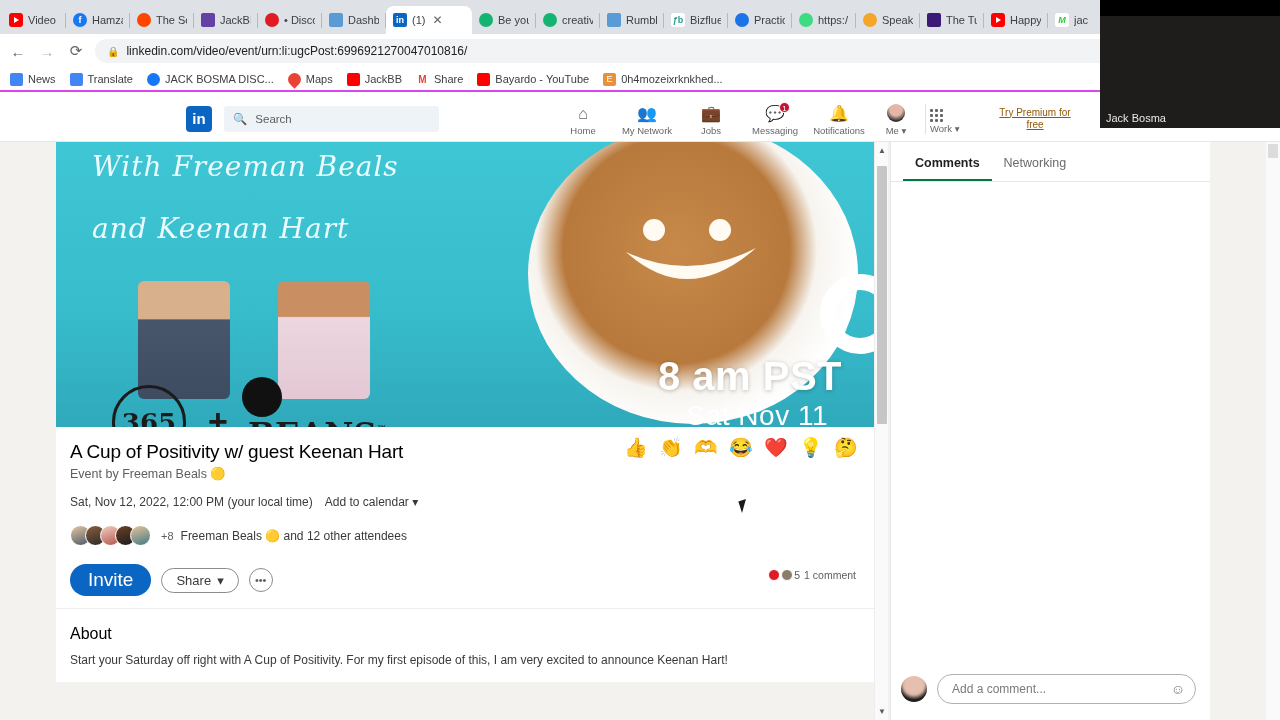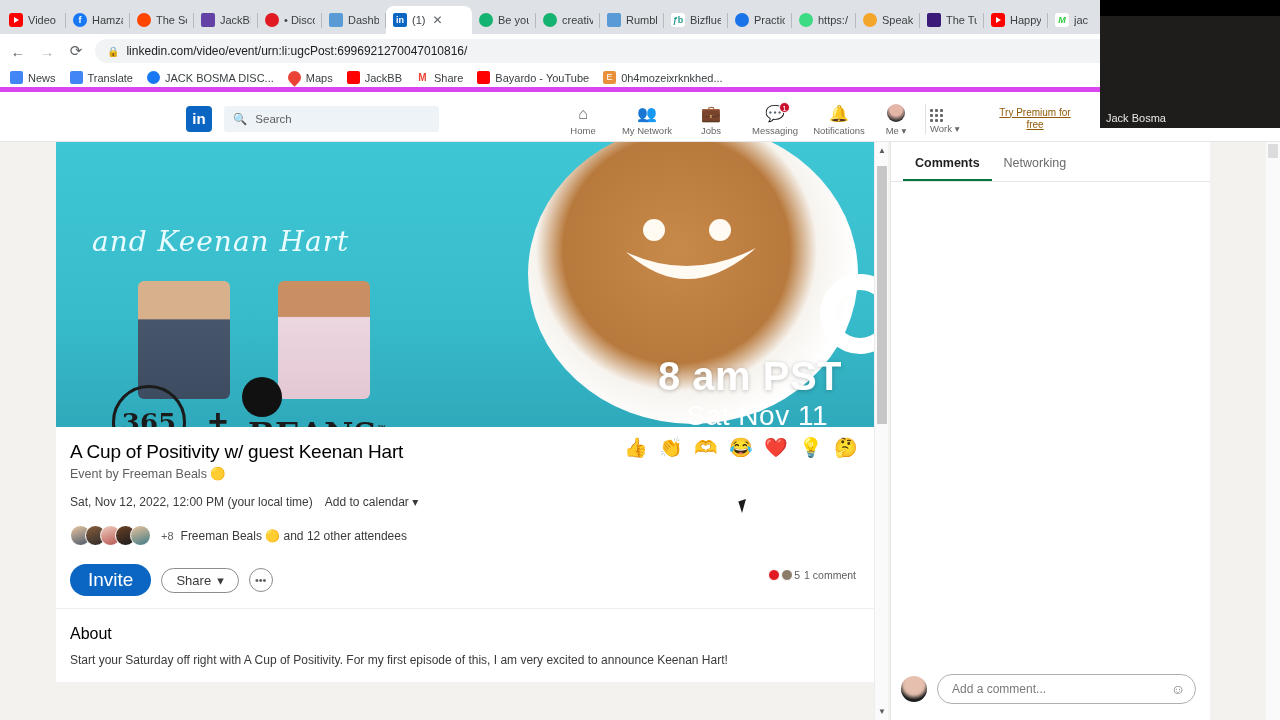--- a/index.html
+++ b/index.html
@@ -72,21 +72,21 @@
   .omnibox {
     flex: 1; height: 24px; background:#f1f3f4; border-radius: 12px;
     display:flex; align-items:center; gap:7px; padding: 0 12px;
     font-size: 12px; color: #202124;
   }
   .lock { font-size: 10px; color:#5f6368; }
 
   .bookmarks {
     height: 24px; background:#fff; display:flex; align-items:center;
     gap: 14px; padding: 0 10px; font-size: 11px; color:#3c4043;
-    border-bottom: 5px solid #d946ef;
+    border-bottom: 2px solid #d946ef;
   }
   .bm { display:flex; align-items:center; gap:5px; white-space:nowrap; }
   .bmicon { width:13px;height:13px;border-radius:2px;flex:0 0 13px; }
   .bm-news{background:#4285f4;}
   .bm-tr{background:#4285f4;}
   .bm-fb{background:#1877f2;border-radius:50%;}
   .bm-maps{background:#ea4335;border-radius:50% 50% 50% 0;transform:rotate(-45deg);}
   .bm-yt{background:#ff0000;}
   .bm-gmail{background:#fff;color:#ea4335;font-weight:bold;font-size:10px;line-height:13px;text-align:center;}
   .bm-e{background:#e8913a;color:#fff;font-size:9px;line-height:13px;text-align:center;}
@@ -147,21 +147,21 @@
 
   .banner {
     height: 285px; width: 822px; position:relative; overflow:hidden;
     background: linear-gradient(180deg,#3fc6d4 0%, #37bccb 60%, #2fa9bb 100%);
   }
   .banner .script {
     position:absolute; color:#eafcff; font-family:"DejaVu Serif", serif;
     font-style: italic; font-size: 28px; letter-spacing:1px;
   }
   .banner .s1 { left:36px; top:8px; }
-  .banner .s2 { left:36px; top:83px; }
+  .banner .s2 { left:36px; top:70px; }
   .headshot {
     position:absolute; bottom:28px; width:92px; height:118px; border-radius:6px;
   }
   .hs1 { left:82px; background: linear-gradient(180deg, #d8b08c 0%, #d8b08c 32%, #47566b 33%, #3d4c60 100%); }
   .hs2 { left:222px; background: linear-gradient(180deg, #c98f63 0%, #c98f63 30%, #ecd6e0 31%, #e3c8d4 100%); }
   .cup {
     position:absolute; right: 20px; top: -18px; width: 330px; height: 300px;
     border-radius: 50%;
     background: radial-gradient(circle at 45% 42%, #c78a4a 0%, #b8793c 45%, #f7f4ef 56%, #ffffff 72%);
     box-shadow: 0 0 0 0 transparent;
@@ -482,20 +482,21 @@
 
           <div class="banner">
             <div class="cup">
               <div class="handle"></div>
               <svg class="smile" viewBox="0 0 150 84">
                 <circle cx="38" cy="18" r="11" fill="#fffaf2"></circle>
                 <circle cx="104" cy="18" r="11" fill="#fffaf2"></circle>
                 <path d="M10 40 Q72 96 140 36 Q74 70 10 40 Z" fill="#fffaf2"></path>
               </svg>
             </div>
+            <div class="script s1">With Freeman Beals</div>
             <div class="script s2">and Keenan Hart</div>
             <div class="headshot hs1"></div>
             <div class="headshot hs2"></div>
             <div class="logo365">365</div>
             <div class="plus-sign">+</div>
             <div class="monkey"></div>
             <div class="beans"><span>BEANS</span><span class="tm">™</span></div>
             <div class="time-big">8 am PST</div>
             <div class="time-sub">Sat Nov 11</div>
           </div>

